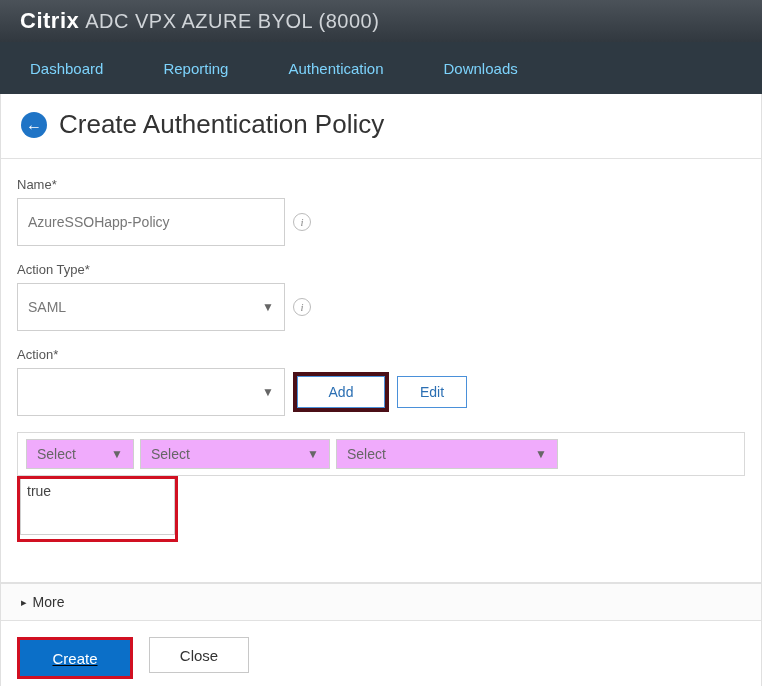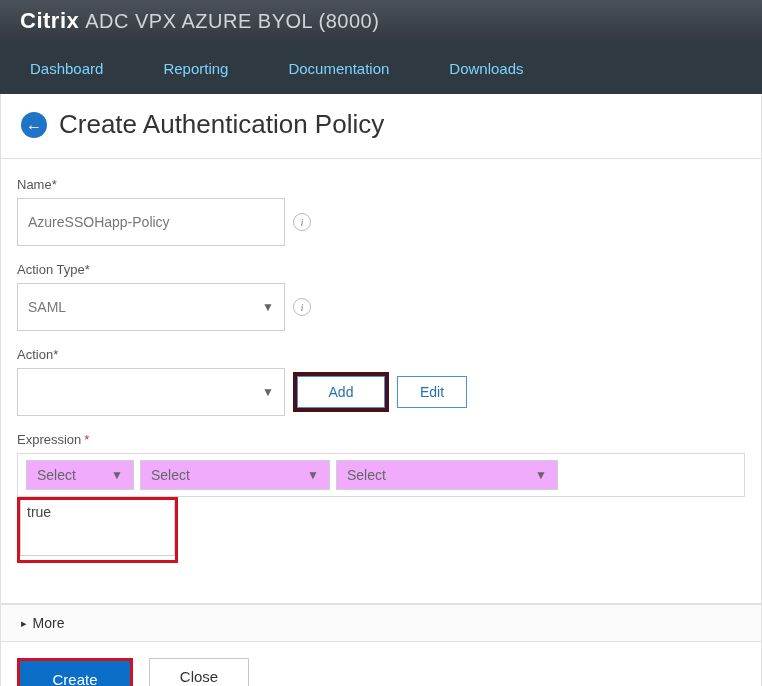--- a/index.html
+++ b/index.html
@@ -119,21 +119,21 @@
 <body>
 
 <div class="header">
   <span class="brand-bold">Citrix</span>
   <span class="brand-rest">ADC VPX AZURE BYOL (8000)</span>
 </div>
 
 <div class="navbar">
   <div class="nav-item">Dashboard</div>
   <div class="nav-item">Reporting</div>
-  <div class="nav-item">Documentation</div>
+  <div class="nav-item">Authentication</div>
   <div class="nav-item">Downloads</div>
 </div>
 
 <div class="page">
   <div class="title-row">
     <div class="back-btn">
       <span>←</span>
     </div>
     <div class="page-title">Create Authentication Policy</div>
   </div>
@@ -160,23 +160,20 @@
       <div class="select-box">
         <span></span>
         <span class="chev">▼</span>
       </div>
       <span class="add-wrap hl-dark">
         <button class="btn">Add</button>
       </span>
       <button class="btn">Edit</button>
     </div>
 
-    <div class="field-label">
-      <span>Expression</span><span class="req-star">*</span>
-    </div>
 
     <div class="exp-selects">
       <div class="mini-select ms1">
         <span>Select</span>
         <span class="chev">▼</span>
       </div>
       <div class="mini-select ms2">
         <span>Select</span>
         <span class="chev">▼</span>
       </div>

